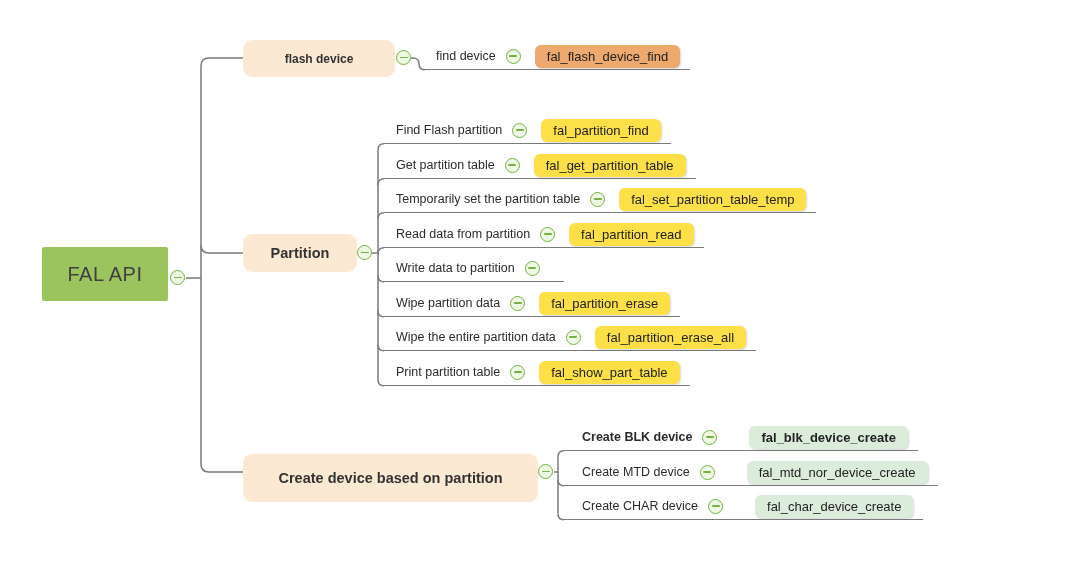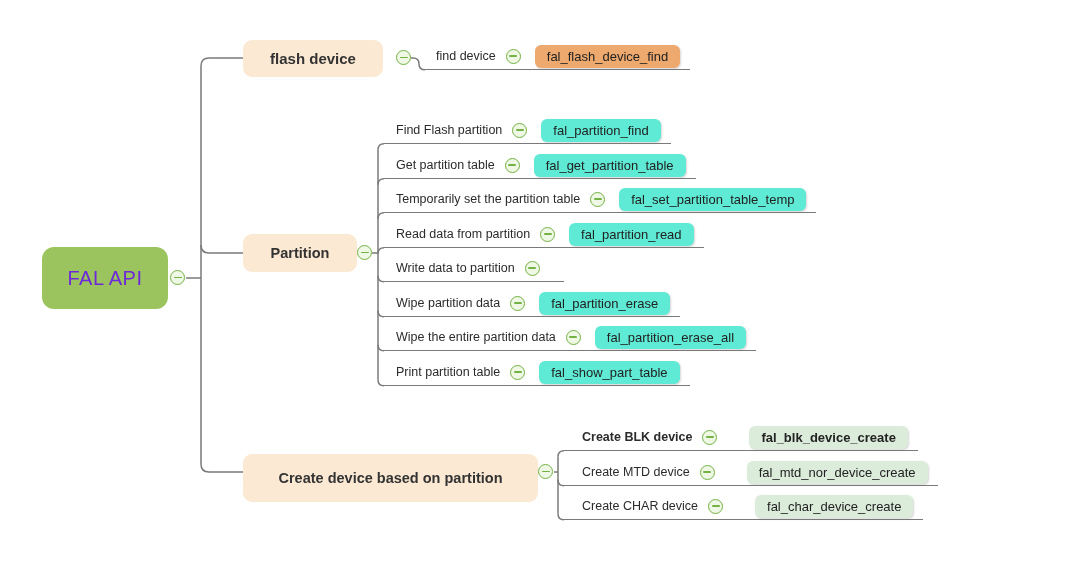--- a/index.html
+++ b/index.html
@@ -4,32 +4,32 @@
 <style>
   html,body{margin:0;padding:0;background:#ffffff;}
   #canvas{
     position:relative;width:1069px;height:561px;background:#ffffff;overflow:hidden;
     font-family:"Liberation Sans", sans-serif;color:#2b2b2b;
   }
   svg.connectors{position:absolute;left:0;top:0;pointer-events:none;}
 
   
   .root-node{
-    position:absolute;left:42px;top:247px;width:126px;height:62px;
-    background:#9cc45e;border-radius:12px;display:flex;align-items:center;justify-content:center;
-    color:#6d28d9;font-size:20px;letter-spacing:0.5px;cursor:pointer;
+    position:absolute;left:42px;top:247px;width:126px;height:54px;
+    background:#9cc45e;border-radius:2px;display:flex;align-items:center;justify-content:center;
+    color:#404040;font-size:20px;letter-spacing:0.5px;cursor:pointer;
   }
 
   
   .branch-node{
     position:absolute;background:#fbe9d3;border-radius:9px;
     display:flex;align-items:center;justify-content:center;
     color:#333;font-weight:bold;cursor:pointer;white-space:nowrap;
   }
-  .branch-flash{left:243px;top:40px;width:140px;height:37px;font-size:15px;}
+  .branch-flash{left:243px;top:40px;width:152px;height:37px;font-size:12px;}
   .branch-partition{left:243px;top:234px;width:114px;height:38px;font-size:14.5px;}
   .branch-create{left:243px;top:454px;width:295px;height:48px;font-size:14.5px;}
 
   
   .collapse-icon{
     display:inline-block;position:relative;width:13px;height:13px;
     border:1.5px solid #74b243;border-radius:50%;background:#eff7e5;
     box-sizing:content-box;flex:0 0 auto;cursor:pointer;
   }
   .collapse-icon::before{
@@ -47,21 +47,21 @@
     position:absolute;display:flex;align-items:center;height:26px;
     border-bottom:1.5px solid #7a7a7a;padding:0 10px 0 12px;white-space:nowrap;
   }
   .leaf-row .collapse-icon{margin:0 14px 0 10px;}
   .leaf-label{font-size:12.5px;color:#2b2b2b;cursor:pointer;}
   .api-pill{
     font-size:13px;color:#222;padding:4px 12px;border-radius:6px;cursor:pointer;
     box-shadow:1px 1px 2px rgba(120,120,120,0.3);
   }
   .pill-flash{background:#eda96e;}
-  .pill-partition{background:#5eead4;}
+  .pill-partition{background:#fde047;}
   .pill-create{background:#dcecdb;margin-left:18px;}
 
   .create-row{padding-left:18px;}
 </style>
 </head>
 <body>
 
 <div id="canvas">
 
   <svg class="connectors" width="1069" height="561" viewBox="0 0 1069 561">

